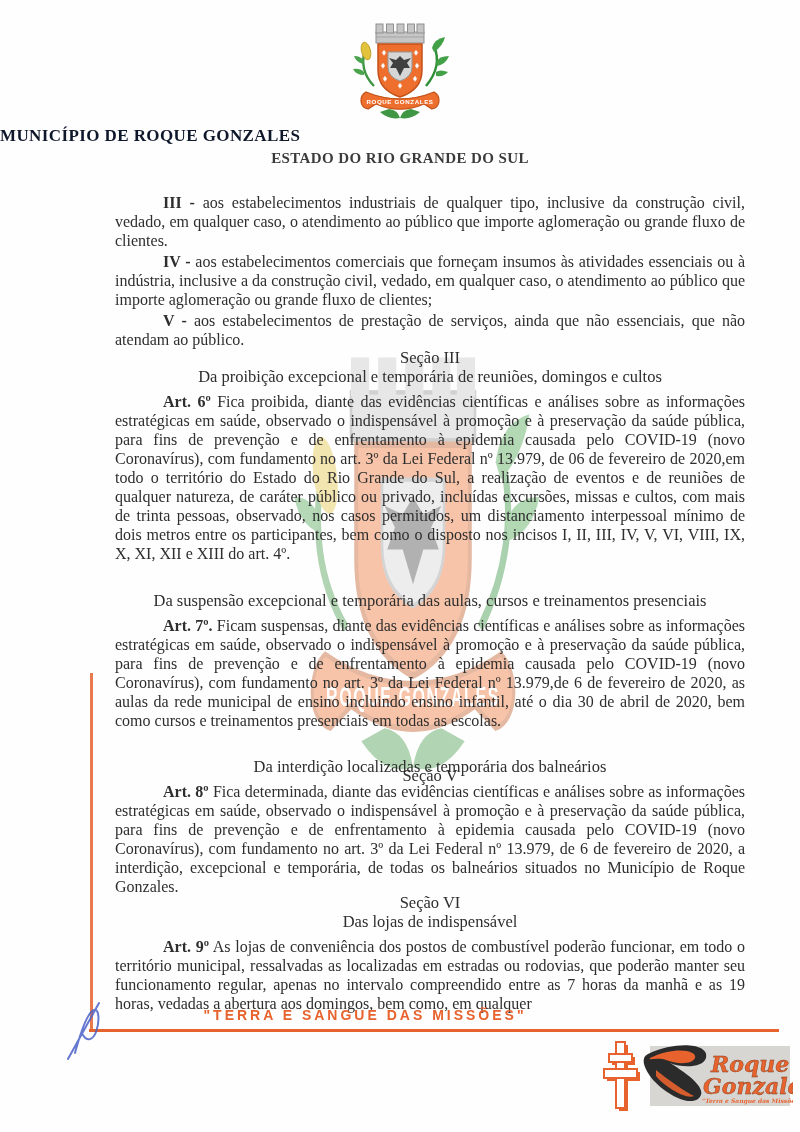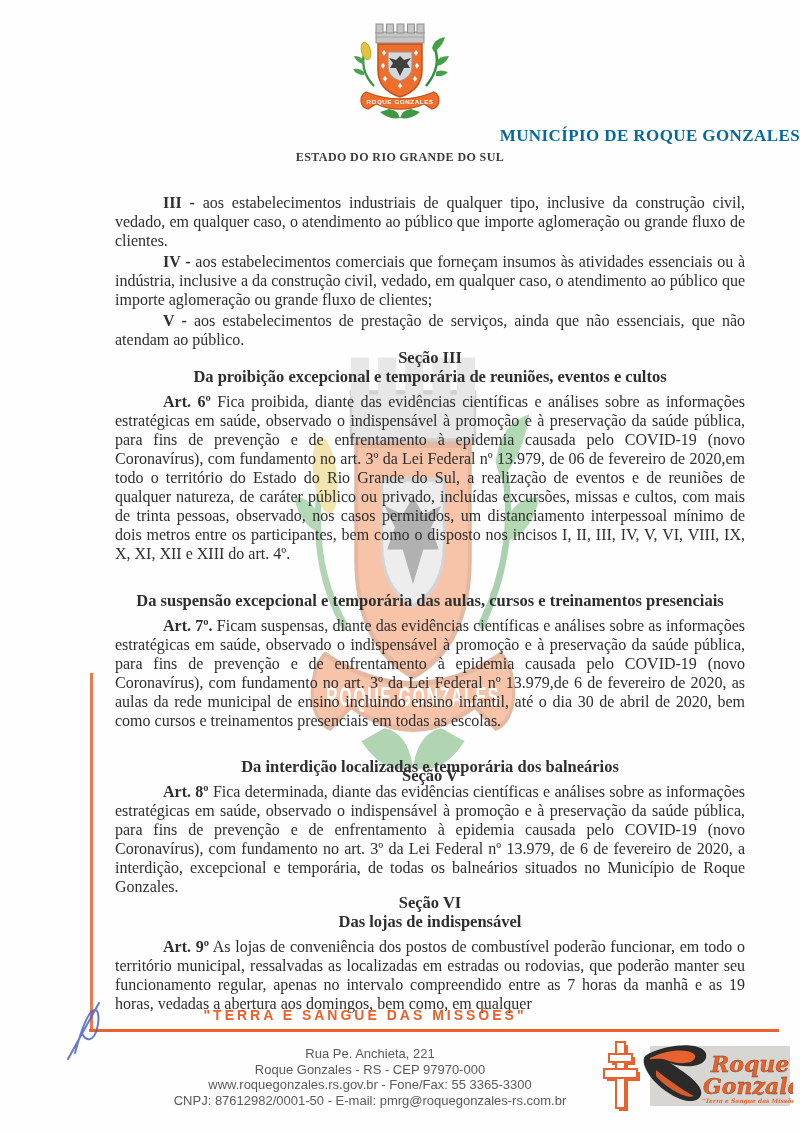--- a/index.html
+++ b/index.html
@@ -3,31 +3,31 @@
 <meta charset="utf-8">
 <style>
   html,body{margin:0;padding:0;background:#e9e9e9;}
   .page{
     position:relative;width:800px;height:1132px;margin:0 auto;
     background:#fefefe;overflow:hidden;
     font-family:"Liberation Serif",serif;color:#2e2e2e;
   }
   
   .crest-top{position:absolute;left:340px;top:20px;}
-  .hline1{position:absolute;left:0;top:126px;width:800px;text-align:right;
-    font-weight:bold;font-size:17px;color:#0369a1;letter-spacing:.4px;}
+  .hline1{position:absolute;left:0;top:126px;width:800px;text-align:left;
+    font-weight:bold;font-size:17px;color:#0f172a;letter-spacing:.4px;}
   .hline2{position:absolute;left:0;top:150px;width:800px;text-align:center;
-    font-weight:bold;font-size:12px;color:#3b3b3b;letter-spacing:.4px;}
+    font-weight:bold;font-size:15px;color:#3b3b3b;letter-spacing:.4px;}
   
   .watermark{position:absolute;left:258px;top:340px;opacity:.40;filter:blur(.6px);pointer-events:none;}
   
   .para{position:absolute;left:115px;width:630px;font-size:16px;line-height:19px;
     text-align:justify;text-indent:48px;}
   .sec-title,.sec-sub{position:absolute;left:115px;width:630px;text-align:center;
-    font-weight:bold;font-size:16.5px;line-height:19px;}
+    font-weight:normal;font-size:16.5px;line-height:19px;}
   
   .mark-vline{position:absolute;left:90px;top:673px;width:3px;height:358px;background:#e87a4e;}
   .mark-hline{position:absolute;left:89px;top:1029px;width:690px;height:3px;background:#e8622d;}
   .pen-mark{position:absolute;left:63px;top:993px;}
   
   .slogan{position:absolute;left:115px;top:1007px;width:500px;text-align:center;
     font-family:"Liberation Sans",sans-serif;font-weight:bold;font-size:14px;
     letter-spacing:3px;color:#e8622d;}
   
   .footer-text{position:absolute;left:95px;top:1046px;width:550px;text-align:center;
@@ -118,21 +118,21 @@
   <div class="para" style="top:311px">
     <b>V -</b>
     <span>aos estabelecimentos de prestação de serviços, ainda que não essenciais, que não atendam ao público.</span>
   </div>
   <div class="para" style="top:252px">
     <b>IV -</b>
     <span>aos estabelecimentos comerciais que forneçam insumos às atividades essenciais ou à indústria, inclusive a da construção civil, vedado, em qualquer caso, o atendimento ao público que importe aglomeração ou grande fluxo de clientes;</span>
   </div>
 
   <div class="sec-title" style="top:348px">Seção III</div>
-  <div class="sec-sub" style="top:367px">Da proibição excepcional e temporária de reuniões, eventos e cultos</div>
+  <div class="sec-sub" style="top:367px">Da proibição excepcional e temporária de reuniões, domingos e cultos</div>
   <div class="para" style="top:392px">
     <b>Art. 6º</b>
     <span>Fica proibida, diante das evidências científicas e análises sobre as informações estratégicas em saúde, observado o indispensável à promoção e à preservação da saúde pública, para fins de prevenção e de enfrentamento à epidemia causada pelo COVID-19 (novo Coronavírus), com fundamento no art. 3º da Lei Federal nº 13.979, de 06 de fevereiro de 2020,em todo o território do Estado do Rio Grande do Sul, a realização de eventos e de reuniões de qualquer natureza, de caráter público ou privado, incluídas excursões, missas e cultos, com mais de trinta pessoas, observado, nos casos permitidos, um distanciamento interpessoal mínimo de dois metros entre os participantes, bem como o disposto nos incisos I, II, III, IV, V, VI, VIII, IX, X, XI, XII e XIII do art. 4º.</span>
   </div>
 
   <div class="sec-sub" style="top:591px">Da suspensão excepcional e temporária das aulas, cursos e treinamentos presenciais</div>
   <div class="para" style="top:616px">
     <b>Art. 7º.</b>
     <span>Ficam suspensas, diante das evidências científicas e análises sobre as informações estratégicas em saúde, observado o indispensável à promoção e à preservação da saúde pública, para fins de prevenção e de enfrentamento à epidemia causada pelo COVID-19 (novo Coronavírus), com fundamento no art. 3º da Lei Federal nº 13.979,de 6 de fevereiro de 2020, as aulas da rede municipal de ensino incluindo ensino infantil, até o dia 30 de abril de 2020, bem como cursos e treinamentos presenciais em todas as escolas.</span>
   </div>
@@ -152,26 +152,20 @@
   </div>
 
   <div class="mark-vline"></div>
   <div class="mark-hline"></div>
   <svg class="pen-mark" width="50" height="72" viewBox="0 0 50 72">
     <path d="M12,60 C18,38 25,19 31,17 C36,15 37,28 33,39 C30,47 24,49 20,42 M5,66 L36,10" fill="none" stroke="#4a62c8" stroke-width="2" stroke-linecap="round" opacity=".85"></path>
   </svg>
 
   <div class="slogan">"TERRA E SANGUE DAS MISSÕES"</div>
 
-  <div class="footer-text">
-    <div>Rua Pe. Anchieta, 221</div>
-    <div>Roque Gonzales - RS - CEP 97970-000</div>
-    <div>www.roquegonzales.rs.gov.br - Fone/Fax: 55 3365-3300</div>
-    <div>CNPJ: 87612982/0001-50 - E-mail: pmrg@roquegonzales-rs.com.br</div>
-  </div>
 
   <svg class="footer-logo" width="195" height="92" viewBox="0 0 195 92">
 
     <rect x="52" y="10" width="140" height="60" fill="#d8d6d3"></rect>
 
     <g>
       <g fill="#e8622d" transform="translate(3,3)">
         <rect x="18" y="6" width="9" height="66"></rect>
         <rect x="11" y="18" width="23" height="8"></rect>
         <rect x="6" y="33" width="33" height="9"></rect>

